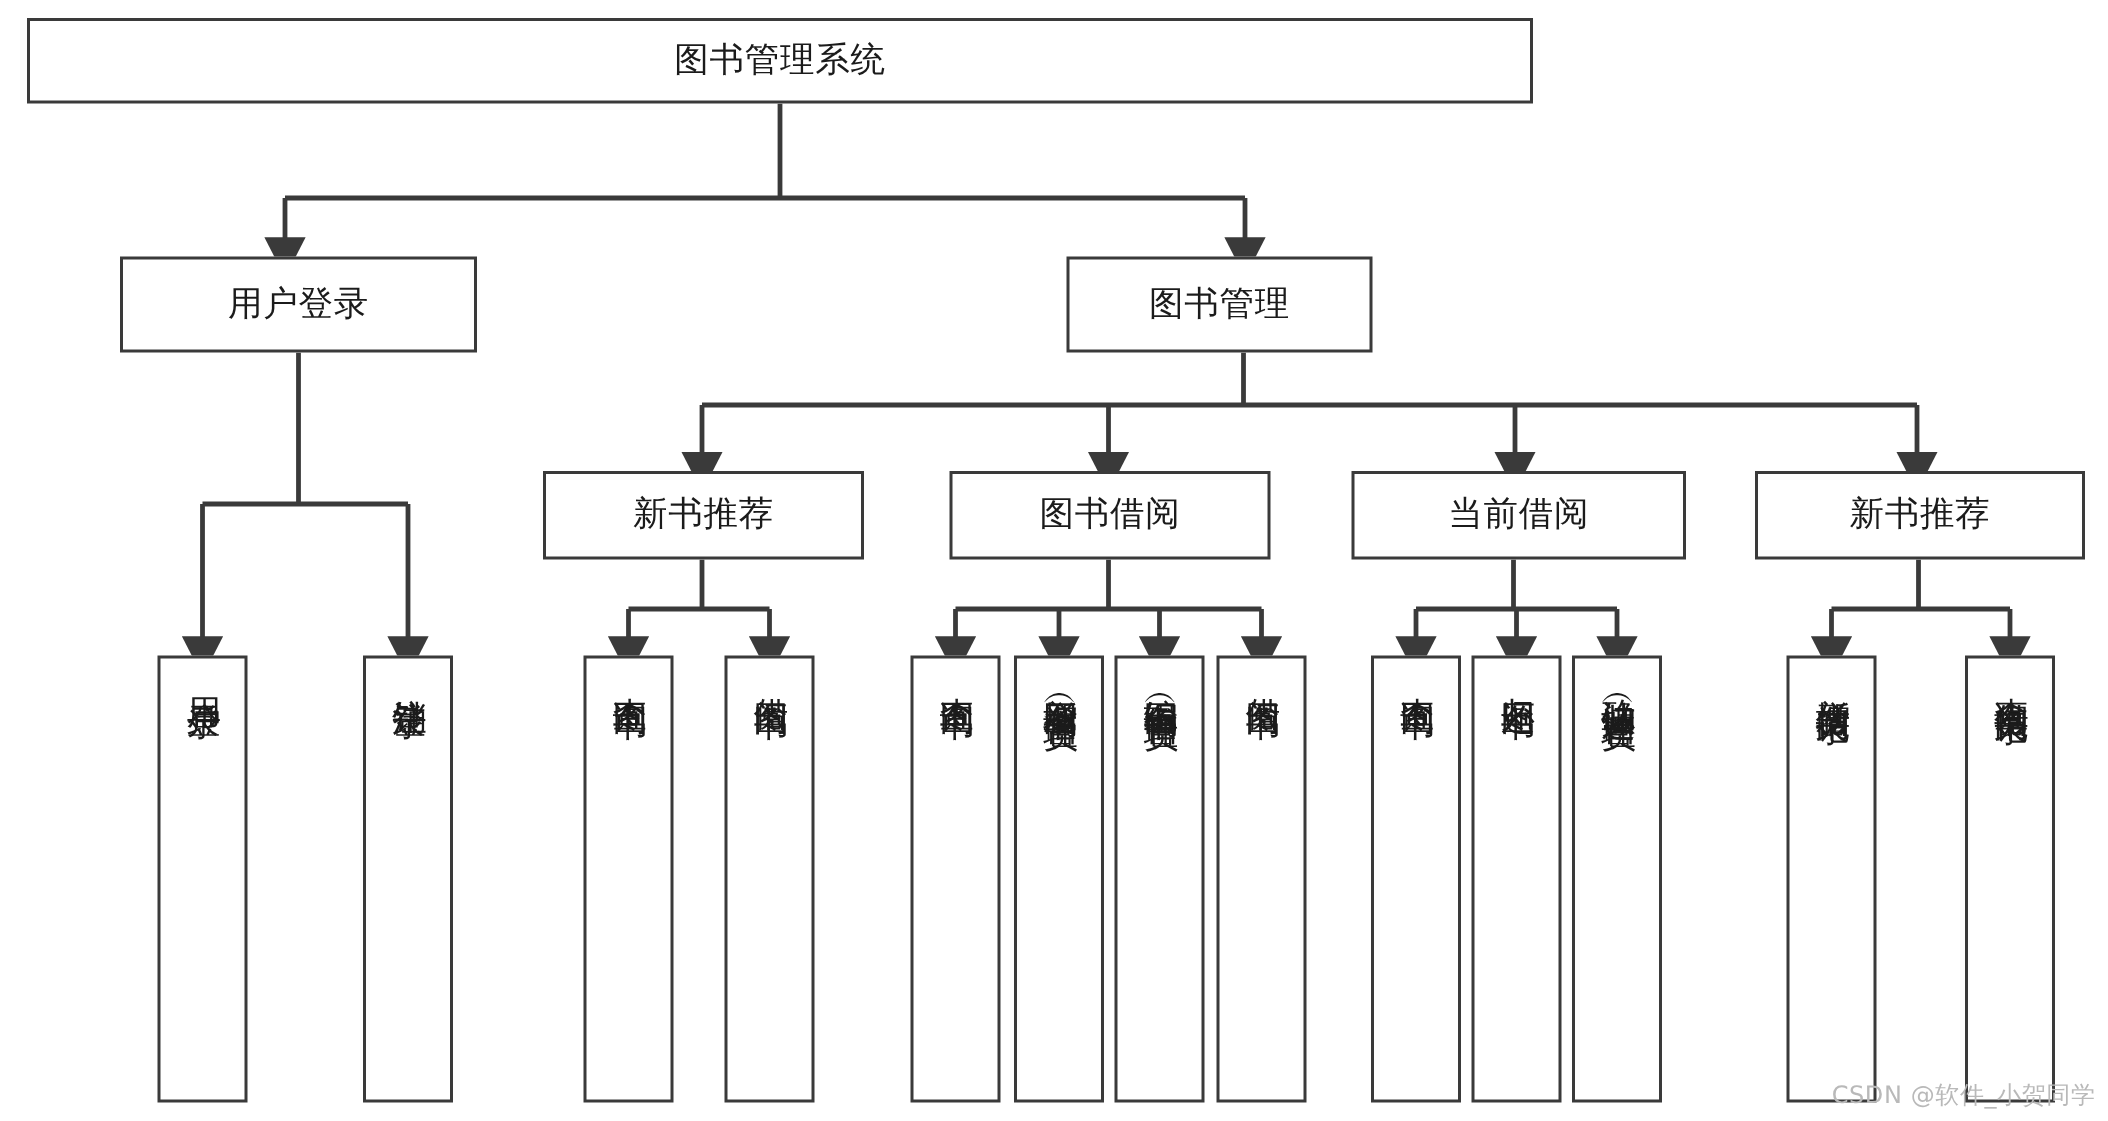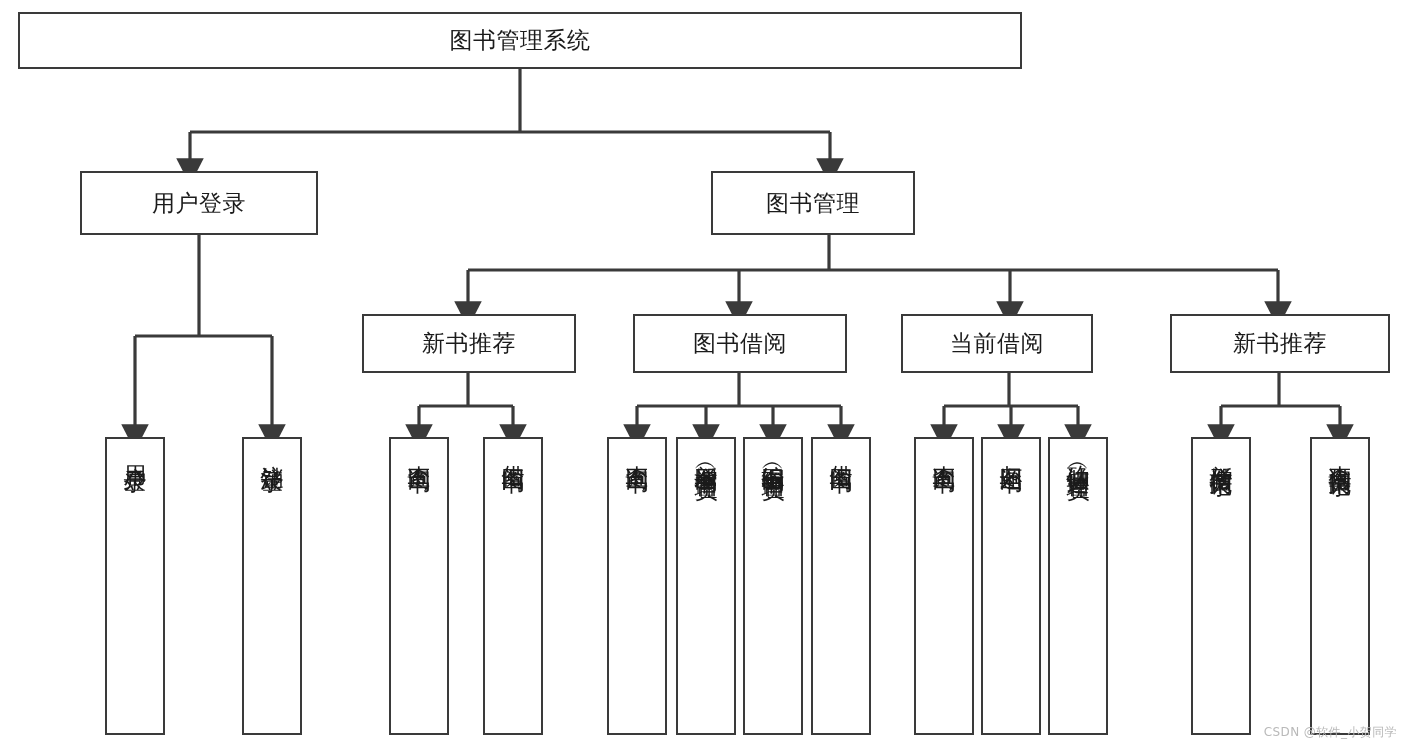--- a/index.html
+++ b/index.html
@@ -67,21 +67,21 @@
     white-space: nowrap;
     max-height: 284px;
   }
   .node.vert.tall .node-label {
     max-height: 288px;
   }
   #watermark {
     position: absolute;
     right: 8px;
     bottom: 6px;
-    font-size: 12px;
+    font-size: 16px;
     color: #b9b9b9;
     letter-spacing: 0.4px;
     z-index: 5;
     white-space: nowrap;
   }
 </style>
 </head>
 <body>
 
 <div id="diagram-canvas">
@@ -151,21 +151,21 @@
   </div>
 
   <div class="node horiz" style="left:362px; top:314px; width:214px; height:59px;">
     <span class="node-label">新书推荐</span>
   </div>
 
   <div class="node horiz" style="left:633px; top:314px; width:214px; height:59px;">
     <span class="node-label">图书借阅</span>
   </div>
 
-  <div class="node horiz" style="left:901px; top:314px; width:192px; height:59px;">
+  <div class="node horiz" style="left:901px; top:314px; width:223px; height:59px;">
     <span class="node-label">当前借阅</span>
   </div>
 
   <div class="node horiz" style="left:1170px; top:314px; width:220px; height:59px;">
     <span class="node-label">新书推荐</span>
   </div>
 
   <div class="node vert" style="left:105px; top:437px; width:60px; height:298px;">
     <span class="node-label">用户登录</span>
   </div>

